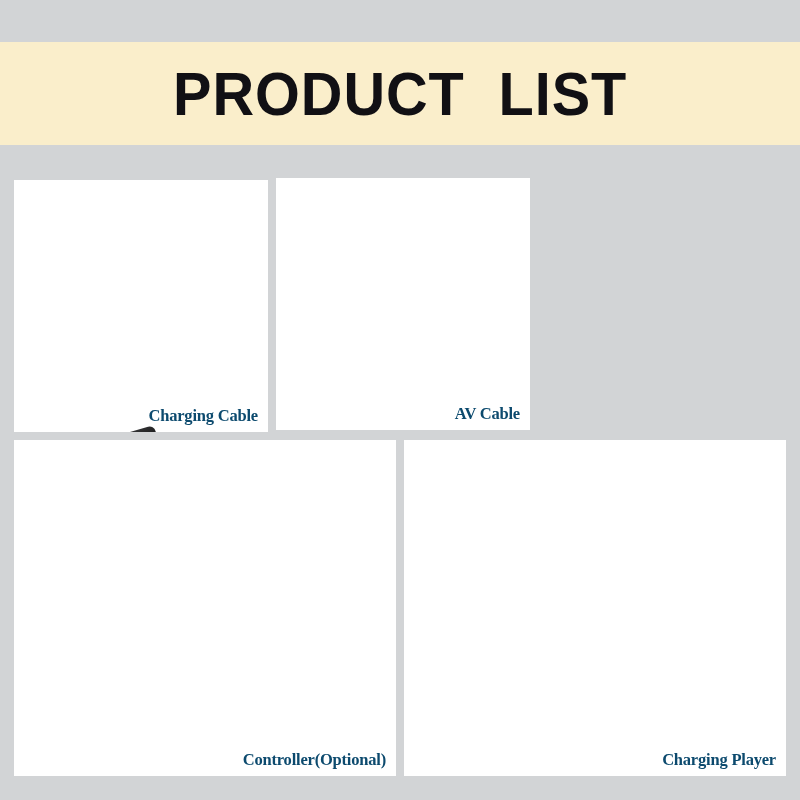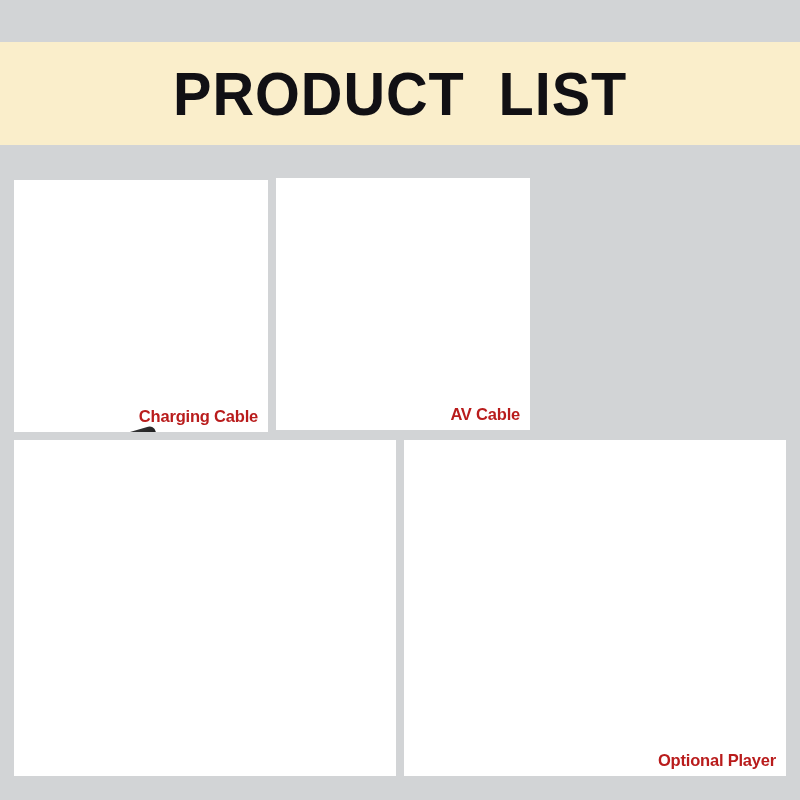--- a/index.html
+++ b/index.html
@@ -40,23 +40,24 @@
   .card {
     position: absolute;
     background: #ffffff;
     overflow: hidden;
   }
   .card-label {
     position: absolute;
     right: 10px; bottom: 6px;
     font-size: 16.5px;
     font-weight: bold;
-    color: #b91c1c;
+    color: #0c4a6e;
     letter-spacing: -0.2px;
     white-space: nowrap;
+    font-family: Liberation Serif, serif;
   }
   .stage { position: absolute; left: 0; top: 0; right: 0; bottom: 0; }
 
   
   #card-charging-cable { left: 14px;  top: 180px; width: 254px; height: 252px; }
   #card-av-cable       { left: 276px; top: 178px; width: 254px; height: 252px; }
   #card-instructions   { left: 538px; top: 180px; width: 248px; height: 252px; }
   
   #card-controller     { left: 14px;  top: 440px; width: 382px; height: 336px; }
   #card-handheld       { left: 404px; top: 440px; width: 382px; height: 336px; }
@@ -113,22 +114,23 @@
       
       
 
       
       
       
       
 
       
     </div>
+    <div class="card-label">Controller(Optional)</div>
   </div>
 
   <div class="card" id="card-handheld">
     <div class="stage">
       
     </div>
-    <div class="card-label">Optional Player</div>
+    <div class="card-label">Charging Player</div>
   </div>
 
 </div>
 
 </body></html>

